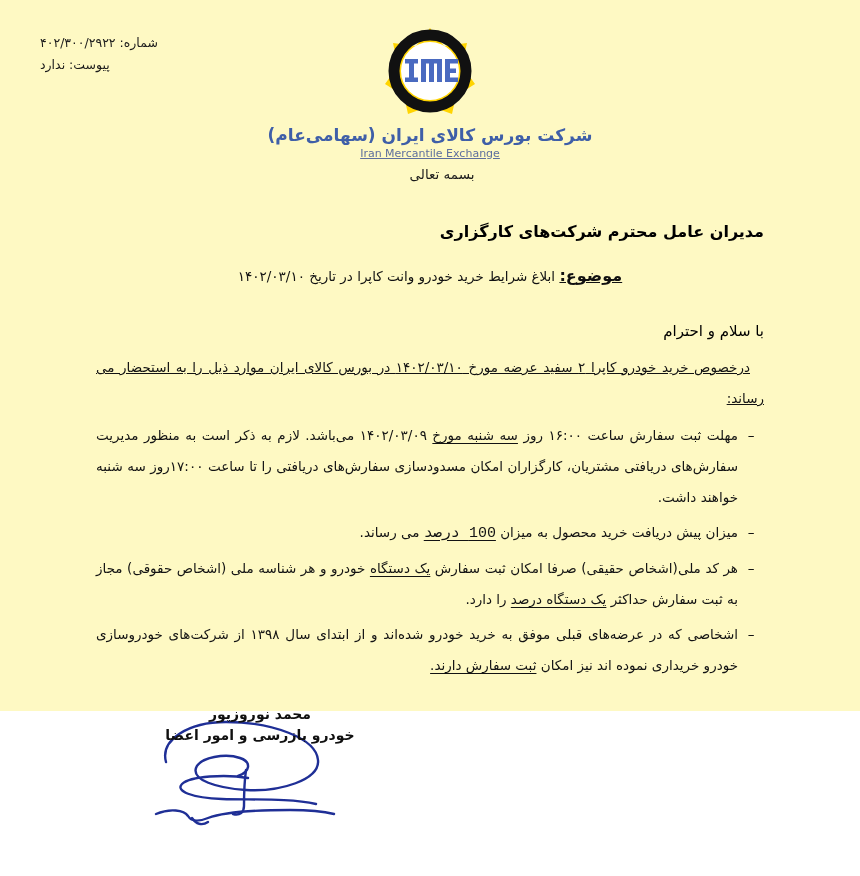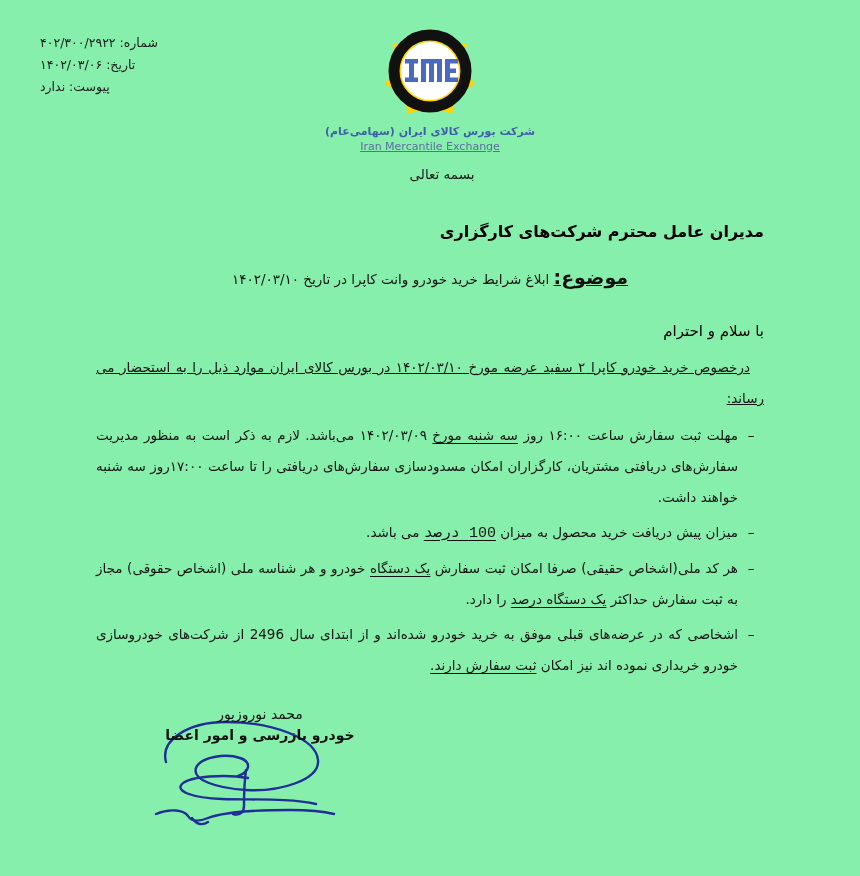--- a/index.html
+++ b/index.html
@@ -12,22 +12,22 @@
     height: 876px;
     font-family: "DejaVu Sans", "Liberation Sans", sans-serif;
     color: #1a1a1a;
     position: relative;
     overflow: hidden;
   }
 
   .page {
     position: relative;
     width: 860px;
-    height: 876px;
-    background: #86efac;
+    height: 711px;
+    background: #fef9c3;
   }
 
   
   .meta-block {
     position: absolute;
     top: 32px;
     right: 640px;
     width: 180px;
     text-align: left;
     direction: rtl;
@@ -50,21 +50,21 @@
     text-align: center;
   }
   .logo-mark {
     display: inline-block;
     width: 96px;
     height: 90px;
     position: relative;
   }
   .logo-caption-fa {
     margin-top: 5px;
-    font-size: 11px;
+    font-size: 17px;
     font-weight: bold;
     color: #3f5fa8;
     letter-spacing: 0;
     direction: rtl;
   }
   .logo-caption-en {
     margin-top: 2px;
     font-size: 11px;
     color: #5d6f9e;
     direction: ltr;
@@ -97,21 +97,21 @@
   }
   .subject {
     position: absolute;
     top: 266px;
     right: 96px;
     width: 668px;
     text-align: center;
     font-size: 13.5px;
     color: #111;
   }
-  .subject b { font-size: 19px; text-decoration: underline; }
+  .subject b { font-size: 16px; text-decoration: underline; }
 
   
   .salutation {
     position: absolute;
     top: 322px;
     right: 96px;
     width: 668px;
     text-align: right;
     font-size: 15px;
     font-weight: normal;
@@ -173,21 +173,21 @@
   .sign-block {
     position: absolute;
     top: 704px;
     right: 470px;
     width: 260px;
     text-align: center;
     direction: rtl;
   }
   .sign-name {
     font-size: 14px;
-    font-weight: normal;
+    font-weight: bold;
     color: #101010;
     line-height: 21px;
   }
   .sign-title {
     font-size: 14px;
     font-weight: bold;
     color: #101010;
     line-height: 21px;
   }
   .signature-svg {
@@ -201,24 +201,20 @@
 </style>
 </head>
 <body>
 
 <div class="page">
 
   <div class="meta-block">
     <div class="meta-row">
       <span class="meta-label">شماره:</span>
       <span class="meta-value">۴۰۲/۳۰۰/۲۹۲۲</span>
-    </div>
-    <div class="meta-row">
-      <span class="meta-label">تاریخ:</span>
-      <span class="meta-value">۱۴۰۲/۰۳/۰۶</span>
     </div>
     <div class="meta-row">
       <span class="meta-label">پیوست:</span>
       <span class="meta-value">ندارد</span>
     </div>
   </div>
 
   <div class="logo-wrap">
     <div class="logo-mark">
       <svg width="96" height="90" viewBox="0 0 96 90" xmlns="http://www.w3.org/2000/svg">
@@ -263,29 +259,29 @@
 
   <div class="intro">درخصوص خرید خودرو  کاپرا ۲ سفید عرضه مورخ ۱۴۰۲/۰۳/۱۰ در بورس کالای ایران موارد ذیل را به استحضار می رساند:</div>
 
   <div class="bullets">
       <div class="bullet">
         <div class="bullet-dash">–</div>
         <div class="bullet-text"><span>مهلت ثبت سفارش ساعت ۱۶:۰۰ روز </span><u>سه شنبه مورخ</u><span> ۱۴۰۲/۰۳/۰۹ می‌باشد. لازم به ذکر است به منظور مدیریت سفارش‌های دریافتی مشتریان، کارگزاران امکان مسدودسازی سفارش‌های دریافتی را تا ساعت ۱۷:۰۰روز سه شنبه خواهند داشت.</span></div>
       </div>
       <div class="bullet">
         <div class="bullet-dash">–</div>
-        <div class="bullet-text"><span>میزان پیش دریافت خرید محصول  به میزان </span><u class="num-lat">100 درصد</u><span> می باشد.</span></div>
+        <div class="bullet-text"><span>میزان پیش دریافت خرید محصول  به میزان </span><u class="num-lat">100 درصد</u><span> می رساند.</span></div>
       </div>
       <div class="bullet">
         <div class="bullet-dash">–</div>
         <div class="bullet-text"><span>هر کد ملی(اشخاص حقیقی) صرفا امکان ثبت سفارش </span><u>یک دستگاه</u><span> خودرو و هر شناسه ملی (اشخاص حقوقی) مجاز به ثبت سفارش حداکثر </span><u>یک دستگاه درصد</u><span> را دارد.</span></div>
       </div>
       <div class="bullet">
         <div class="bullet-dash">–</div>
-        <div class="bullet-text"><span> اشخاصی که در عرضه‌های قبلی موفق به خرید خودرو شده‌اند و از ابتدای سال 2496 از شرکت‌های خودروسازی خودرو خریداری نموده اند نیز امکان </span><u>ثبت سفارش دارند.</u></div>
+        <div class="bullet-text"><span> اشخاصی که در عرضه‌های قبلی موفق به خرید خودرو شده‌اند و از ابتدای سال ۱۳۹۸ از شرکت‌های خودروسازی خودرو خریداری نموده اند نیز امکان </span><u>ثبت سفارش دارند.</u></div>
       </div>
     </div>
 
   <svg class="signature-svg" viewBox="0 0 230 130" xmlns="http://www.w3.org/2000/svg">
     <g fill="none" stroke="#1f2f96" stroke-width="2.4" stroke-linecap="round" stroke-linejoin="round">
       <path d="M36,62 C30,40 58,22 96,22 C142,22 186,38 188,60 C190,80 150,92 116,90
                C86,88 62,80 66,68 C70,57 96,53 110,58 C122,62 120,72 108,76"></path>
       <path d="M118,78 C96,74 60,76 52,84 C45,91 62,98 92,99 C122,100 160,98 186,104"></path>
       <path d="M116,70 C114,84 114,98 114,106 C114,112 110,116 103,114"></path>
       <path d="M26,114 C40,108 54,110 58,116 C61,121 68,122 78,118

